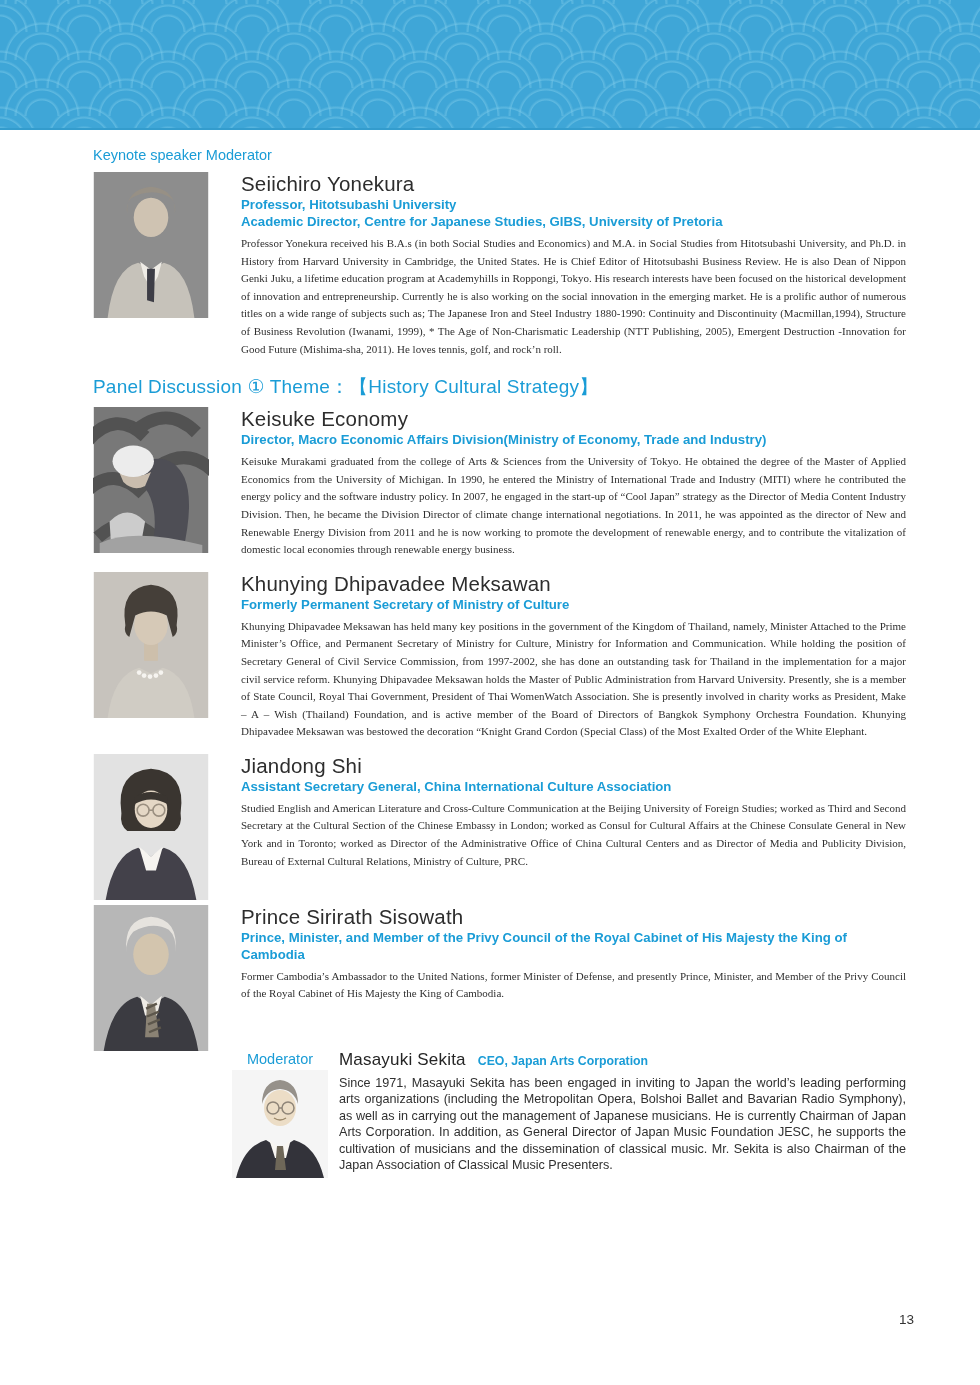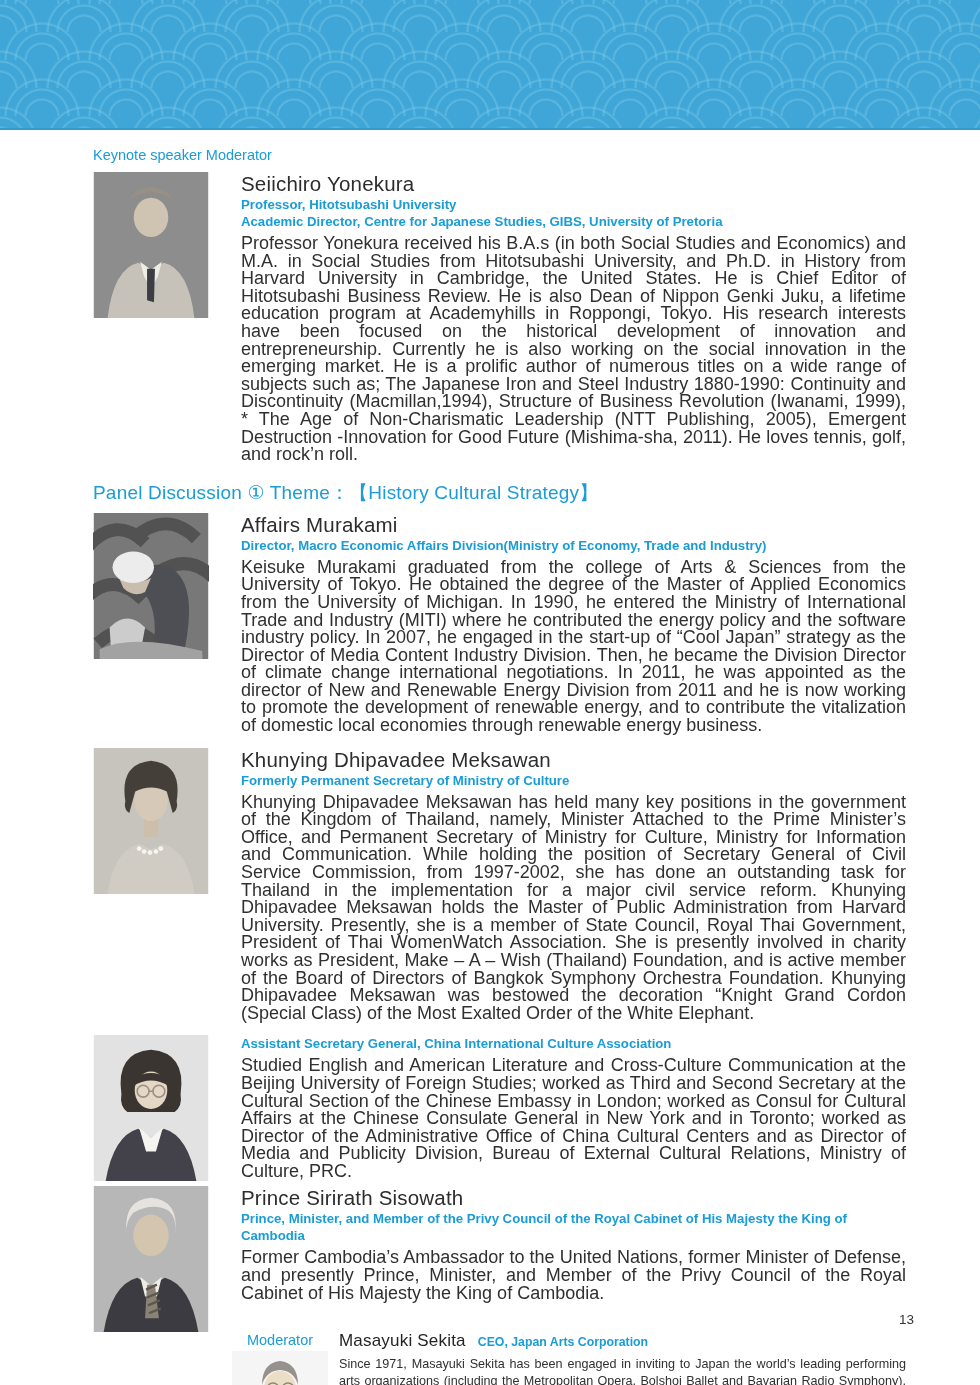--- a/index.html
+++ b/index.html
@@ -28,21 +28,21 @@
   .content { padding:0 74px 0 93px; }
   .keynote-heading { font-size:14.5px; font-weight:400; margin:17px 0 9px; color:#1a9cd6; }
   .panel-heading   { font-size:19px;   font-weight:400; margin:16px 0 7px; color:#1a9cd6; letter-spacing:.2px; }
 
   .speaker { display:flex; gap:32px; margin-bottom:13px; }
   .photo { width:116px; height:146px; flex:none; overflow:hidden; }
   .photo svg { display:block; width:100%; height:100%; }
   .speaker-main { flex:1; min-width:0; }
   .name { font-size:20.5px; font-weight:400; color:#2d2d2d; letter-spacing:.2px; line-height:23px; margin-bottom:1px; }
   .title-line { color:#1a9cd6; font-size:13.2px; font-weight:700; line-height:17px; }
-  .bio { margin-top:5px; font-size:18px; line-height:17.6px; text-align:justify; color:#303030; }
+  .bio { margin-top:5px; font-size:11px; line-height:17.6px; text-align:justify; color:#303030;font-family:Liberation Serif, serif; }
   .shi-section { margin-bottom:5px; }
 
   
   .moderator { display:flex; gap:11px; margin-left:139px; margin-top:-14px; }
   .mod-col { width:96px; flex:none; text-align:center; }
   .mod-label { color:#1a9cd6; font-size:14.5px; line-height:18px; margin-bottom:2px; }
   .mod-photo { width:96px; height:108px; }
   .mod-photo svg { display:block; width:100%; height:100%; }
   .mod-main { flex:1; min-width:0; }
   .mod-name-row { display:flex; align-items:baseline; gap:12px; line-height:20px; }
@@ -96,21 +96,21 @@
             <path d="M4 132 Q36 104 66 136"></path>
           </g>
           <path d="M16 116 Q34 98 52 116 L46 148 L18 148Z" fill="#cccccc"></path>
           <path d="M44 58 Q78 42 92 72 Q102 96 90 148 L58 148 Q68 104 52 82Z" fill="#4e4e55"></path>
           <path d="M24 62 Q40 76 58 66 L52 80 Q40 86 30 76Z" fill="#c9bdae"></path>
           <ellipse cx="40" cy="55" rx="21" ry="16" fill="#ececec"></ellipse>
           <path d="M6 138 Q40 122 110 140 L110 148 L6 148Z" fill="#a2a2a2"></path>
         </svg>
       </div>
       <div class="speaker-main">
-        <h3 class="name">Affairs Murakami</h3>
+        <h3 class="name">Keisuke Economy</h3>
         <p class="title-line">Director, Macro Economic Affairs Division(Ministry of Economy, Trade and Industry)</p>
         <p class="bio">Keisuke Murakami graduated from the college of Arts &amp; Sciences from the University of Tokyo. He obtained the degree of the Master of Applied Economics from the University of Michigan. In 1990, he entered the Ministry of International Trade and Industry (MITI) where he contributed the energy policy and the software industry policy. In 2007, he engaged in the start-up of “Cool Japan” strategy as the Director of Media Content Industry Division. Then, he became the Division Director of climate change international negotiations. In 2011, he was appointed as the director of New and Renewable Energy Division from 2011 and he is now working to promote the development of renewable energy, and to contribute the vitalization of domestic local economies through renewable energy business.</p>
       </div>
     </section>
 
     <section class="speaker">
       <div class="photo">
         <svg viewBox="0 0 116 148" xmlns="http://www.w3.org/2000/svg">
           <rect width="116" height="148" fill="#c7c3bd"></rect>
           <rect x="51" y="70" width="14" height="20" fill="#cdbfab"></rect>
@@ -143,20 +143,21 @@
           <g fill="none" stroke="#9a8f80" stroke-width="1.6">
             <circle cx="50" cy="57" r="6"></circle>
               <circle cx="66" cy="57" r="6"></circle>
               <path d="M56 57 L60 57"></path>
           </g>
           <path d="M12 148 Q20 102 45 95 L58 104 L71 95 Q96 102 104 148Z" fill="#43414a"></path>
           <path d="M46 94 L58 104 L70 94 L63 118 L53 118Z" fill="#f6f4f0"></path>
         </svg>
       </div>
       <div class="speaker-main">
+        <h3 class="name">Jiandong Shi</h3>
         <p class="title-line">Assistant Secretary General, China International Culture Association</p>
         <p class="bio">Studied English and American Literature and Cross-Culture Communication at the Beijing University of Foreign Studies;  worked as Third and Second Secretary at the Cultural Section of the Chinese Embassy in London;  worked as Consul for Cultural Affairs at the Chinese Consulate General in New York and in Toronto;  worked as Director of the Administrative Office of China Cultural Centers and as Director of Media and Publicity Division, Bureau of External Cultural Relations, Ministry of Culture, PRC.</p>
       </div>
     </section>
 
     <section class="speaker">
       <div class="photo">
         <svg viewBox="0 0 116 148" xmlns="http://www.w3.org/2000/svg">
           <rect width="116" height="148" fill="#b7b7b7"></rect>
           <ellipse cx="58" cy="50" rx="18" ry="21" fill="#d3c5ae"></ellipse>

